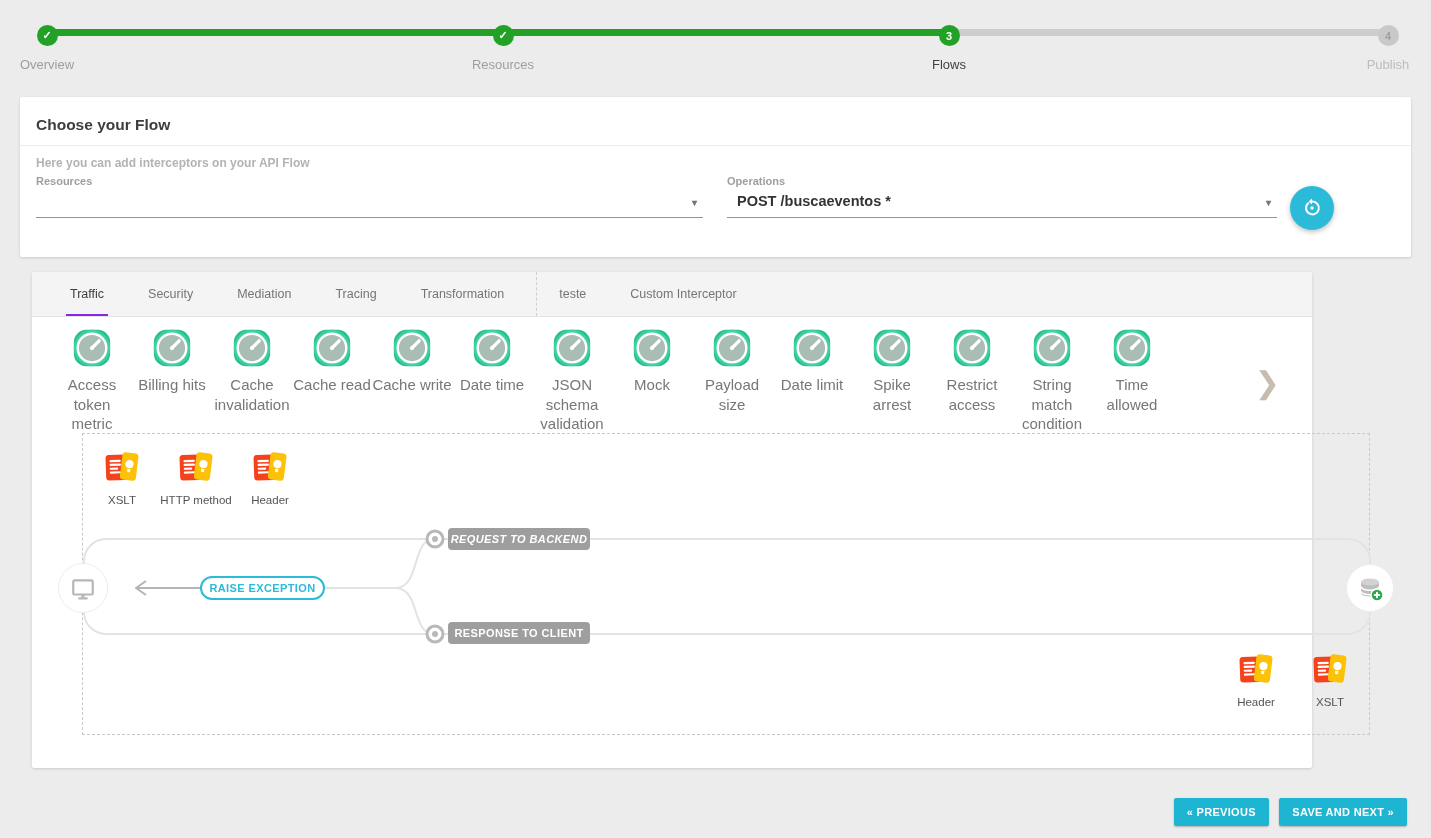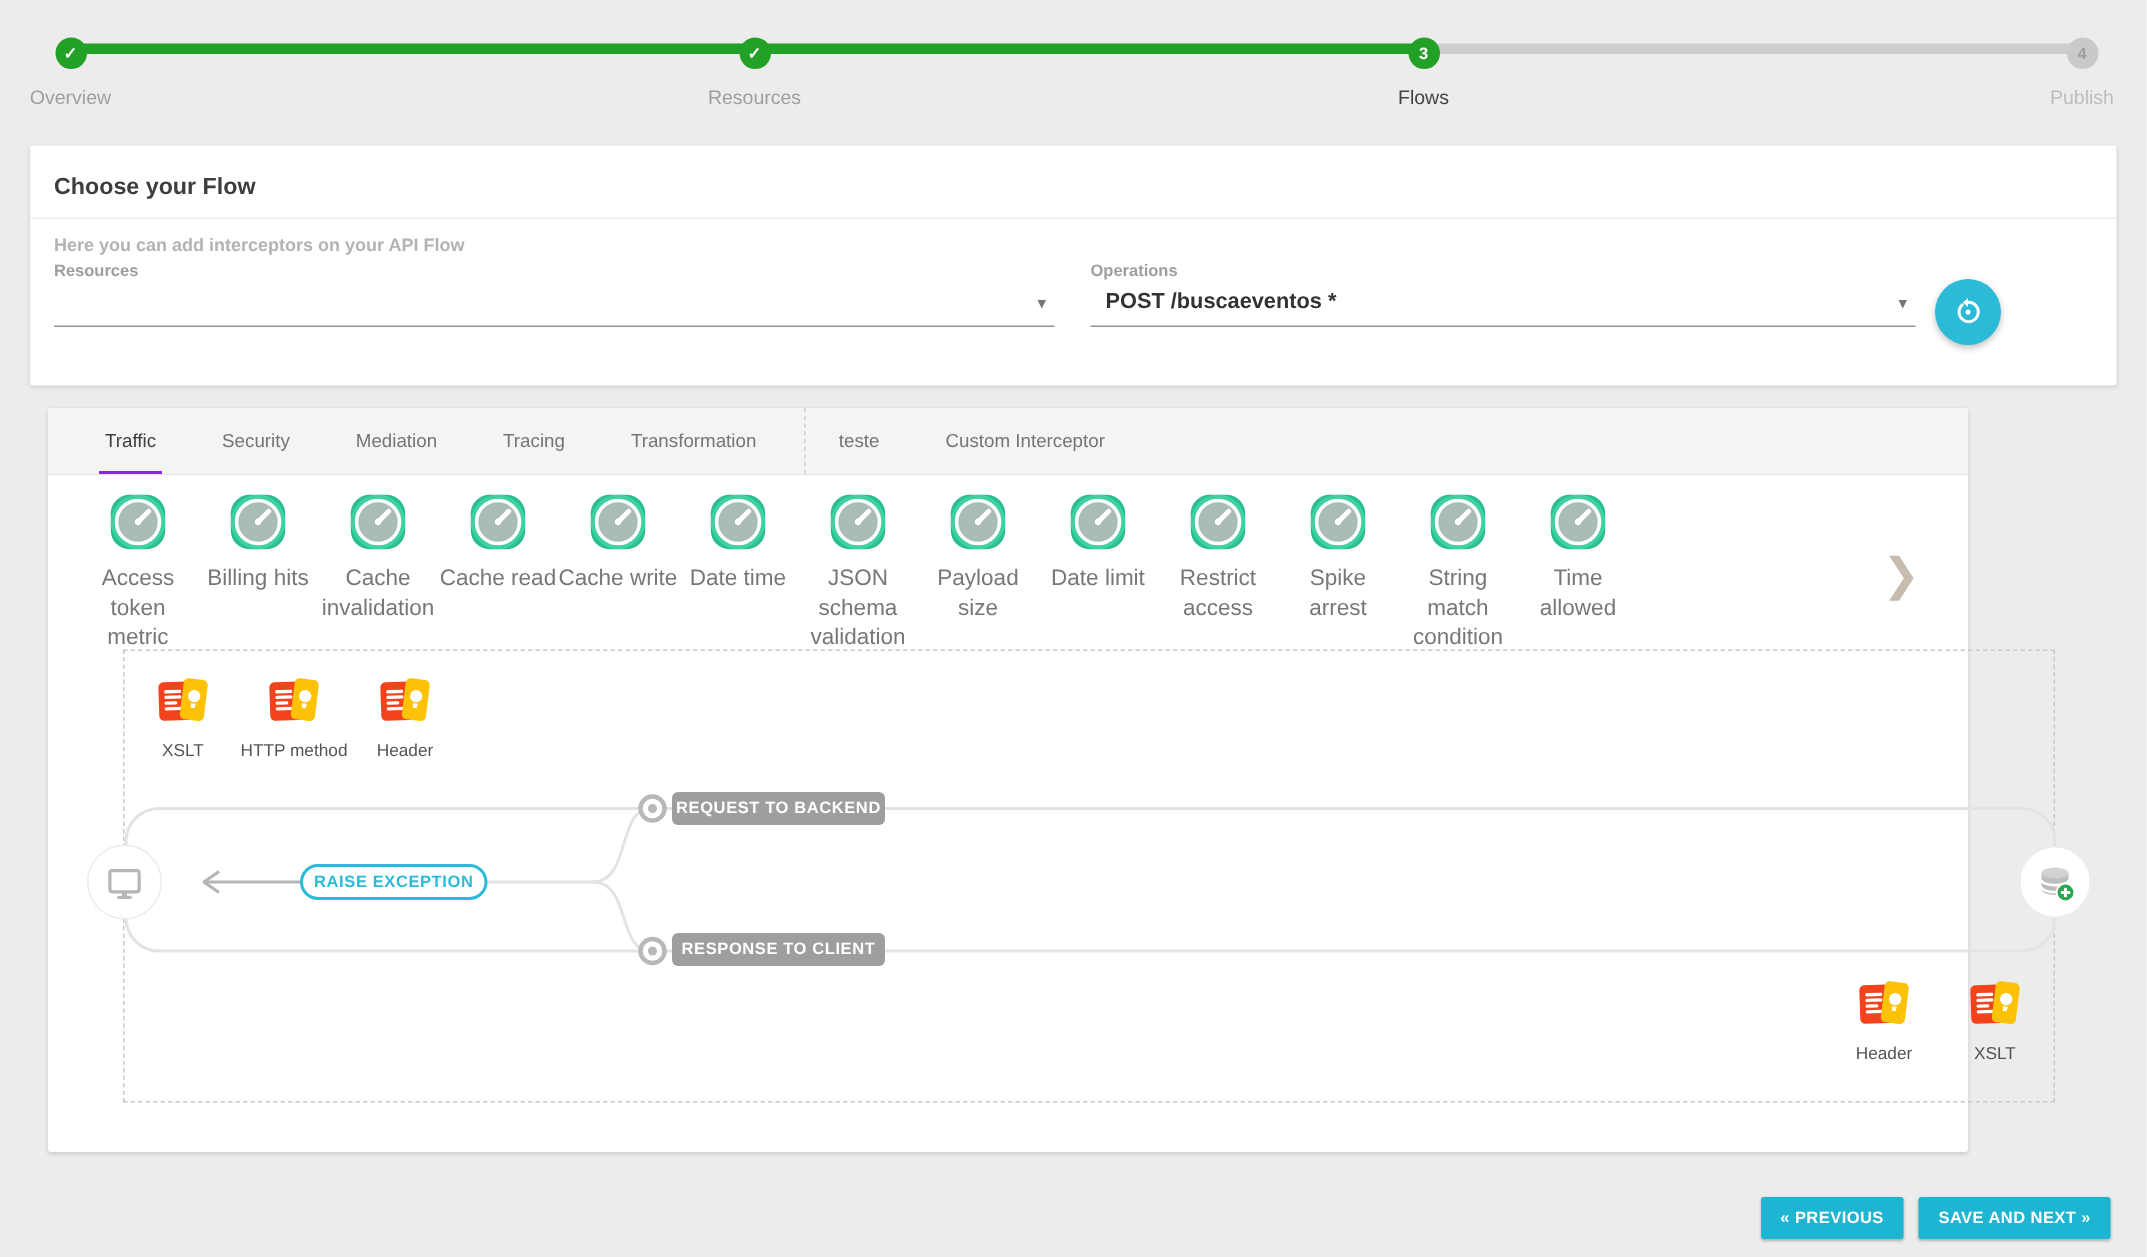--- a/index.html
+++ b/index.html
@@ -71,21 +71,21 @@
   .flow-row-bottom{right:2px; top:216px;}
   .flow-item{width:74px; text-align:center; cursor:grab;}
   .flow-item svg{width:38px; height:38px;}
   .flow-label{font-size:11.5px; color:#545454; margin-top:4px;}
   .endpoint{position:absolute; background:#fff; border:1px solid #ececec; border-radius:50%;
     display:flex; align-items:center; justify-content:center;}
   .client-circle{left:-25px; top:129px; width:50px; height:50px;}
   .backend-circle{right:-25px; top:130px; width:48px; height:48px;}
   .node-pill{position:absolute; background:var(--pill-gray); color:#fff; font-size:11px; font-weight:bold;
     letter-spacing:.4px; width:142px; text-align:center; padding:5px 0; border-radius:4px;}
-  .pill-request{left:365px; top:94px;}
+  .pill-request{left:365px; top:94px;font-style:italic;}
   .pill-response{left:365px; top:188px;}
   .raise-pill{position:absolute; left:117px; top:142px; width:125px; border:2px solid var(--cyan-light);
     color:var(--cyan-light); background:#fff; border-radius:13px; font-size:11px; font-weight:bold;
     text-align:center; padding:4px 0; letter-spacing:.4px; cursor:pointer;}
 
   
   .footer-btns{position:absolute; right:24px; bottom:12px;}
   .btn{display:inline-block; background:var(--cyan); color:#fff; font-size:11px; font-weight:bold;
     padding:8px 13px; border-radius:2px; margin-left:6px; letter-spacing:.3px;
     box-shadow:0 1px 2px rgba(0,0,0,.25); cursor:pointer;}
@@ -260,20 +260,30 @@
           <svg viewBox="0 0 44 44">
             <rect x="3" y="3" width="38" height="38" rx="13" fill="var(--teal-dark)"></rect>
             <circle cx="22" cy="22" r="19" fill="var(--teal)"></circle>
             <circle cx="22" cy="22" r="15" fill="#a9bdb5" stroke="#fff" stroke-width="2.5"></circle>
             <path d="M22 22 L29.5 14.5" stroke="#fff" stroke-width="3.4" stroke-linecap="round"></path>
             <circle cx="22" cy="22" r="2.2" fill="#fff"></circle>
           </svg>
           <div class="int-label">JSON schema validation</div>
         </div>
 
+        <div class="int-item">
+          <svg viewBox="0 0 44 44">
+            <rect x="3" y="3" width="38" height="38" rx="13" fill="var(--teal-dark)"></rect>
+            <circle cx="22" cy="22" r="19" fill="var(--teal)"></circle>
+            <circle cx="22" cy="22" r="15" fill="#a9bdb5" stroke="#fff" stroke-width="2.5"></circle>
+            <path d="M22 22 L29.5 14.5" stroke="#fff" stroke-width="3.4" stroke-linecap="round"></path>
+            <circle cx="22" cy="22" r="2.2" fill="#fff"></circle>
+          </svg>
+          <div class="int-label">Mock</div>
+        </div>
 
         <div class="int-item">
           <svg viewBox="0 0 44 44">
             <rect x="3" y="3" width="38" height="38" rx="13" fill="var(--teal-dark)"></rect>
             <circle cx="22" cy="22" r="19" fill="var(--teal)"></circle>
             <circle cx="22" cy="22" r="15" fill="#a9bdb5" stroke="#fff" stroke-width="2.5"></circle>
             <path d="M22 22 L29.5 14.5" stroke="#fff" stroke-width="3.4" stroke-linecap="round"></path>
             <circle cx="22" cy="22" r="2.2" fill="#fff"></circle>
           </svg>
           <div class="int-label">Payload size</div>
@@ -291,32 +301,32 @@
         </div>
 
         <div class="int-item">
           <svg viewBox="0 0 44 44">
             <rect x="3" y="3" width="38" height="38" rx="13" fill="var(--teal-dark)"></rect>
             <circle cx="22" cy="22" r="19" fill="var(--teal)"></circle>
             <circle cx="22" cy="22" r="15" fill="#a9bdb5" stroke="#fff" stroke-width="2.5"></circle>
             <path d="M22 22 L29.5 14.5" stroke="#fff" stroke-width="3.4" stroke-linecap="round"></path>
             <circle cx="22" cy="22" r="2.2" fill="#fff"></circle>
           </svg>
+          <div class="int-label">Spike arrest</div>
+        </div>
+
+        <div class="int-item">
+          <svg viewBox="0 0 44 44">
+            <rect x="3" y="3" width="38" height="38" rx="13" fill="var(--teal-dark)"></rect>
+            <circle cx="22" cy="22" r="19" fill="var(--teal)"></circle>
+            <circle cx="22" cy="22" r="15" fill="#a9bdb5" stroke="#fff" stroke-width="2.5"></circle>
+            <path d="M22 22 L29.5 14.5" stroke="#fff" stroke-width="3.4" stroke-linecap="round"></path>
+            <circle cx="22" cy="22" r="2.2" fill="#fff"></circle>
+          </svg>
           <div class="int-label">Restrict access</div>
-        </div>
-
-        <div class="int-item">
-          <svg viewBox="0 0 44 44">
-            <rect x="3" y="3" width="38" height="38" rx="13" fill="var(--teal-dark)"></rect>
-            <circle cx="22" cy="22" r="19" fill="var(--teal)"></circle>
-            <circle cx="22" cy="22" r="15" fill="#a9bdb5" stroke="#fff" stroke-width="2.5"></circle>
-            <path d="M22 22 L29.5 14.5" stroke="#fff" stroke-width="3.4" stroke-linecap="round"></path>
-            <circle cx="22" cy="22" r="2.2" fill="#fff"></circle>
-          </svg>
-          <div class="int-label">Spike arrest</div>
         </div>
 
         <div class="int-item">
           <svg viewBox="0 0 44 44">
             <rect x="3" y="3" width="38" height="38" rx="13" fill="var(--teal-dark)"></rect>
             <circle cx="22" cy="22" r="19" fill="var(--teal)"></circle>
             <circle cx="22" cy="22" r="15" fill="#a9bdb5" stroke="#fff" stroke-width="2.5"></circle>
             <path d="M22 22 L29.5 14.5" stroke="#fff" stroke-width="3.4" stroke-linecap="round"></path>
             <circle cx="22" cy="22" r="2.2" fill="#fff"></circle>
           </svg>

